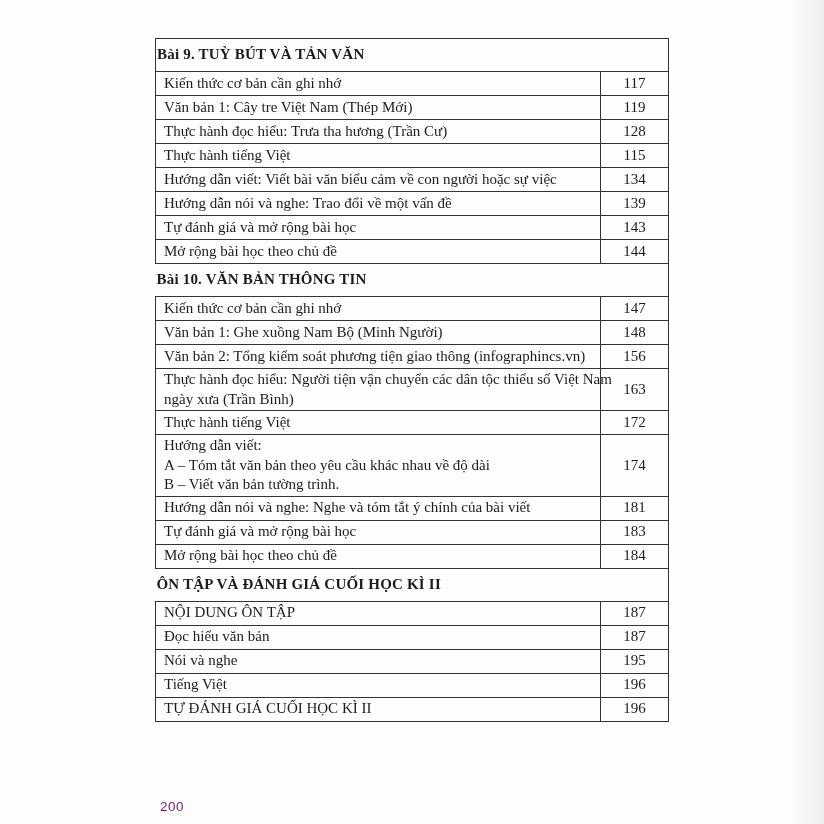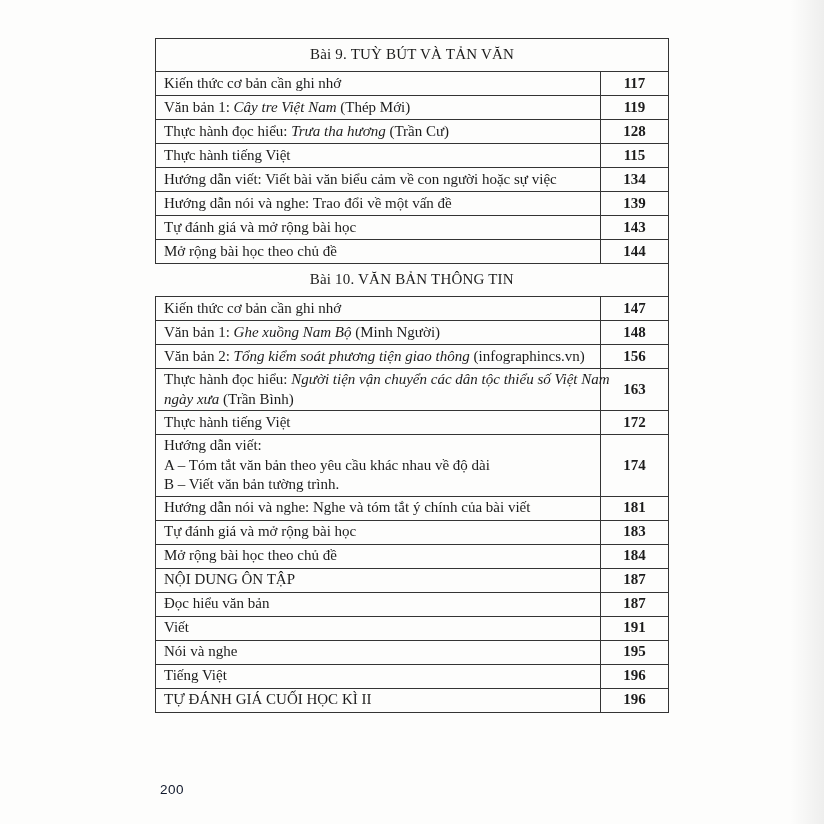--- a/index.html
+++ b/index.html
@@ -33,49 +33,47 @@
     table-layout: fixed;
     color: #1c1c1c;
   }
   table.toc td {
     border: 1.6px solid #343434;
     vertical-align: middle;
     font-size: 15px;
     line-height: 19.5px;
   }
   td.band {
-    font-weight: 400;
-    text-align: center;
+    font-weight: 700;
     font-size: 15.5px;
     height: 30px;
     letter-spacing: 0.2px;
     margin-top: 16px;
   }
   td.band.band-rest {
     border-left: hidden;
   }
   td.label {
     padding: 1px 8px;
     height: 21px;
   }
   td.page {
     text-align: center;
     padding: 1px 2px;
     height: 21px;
-    font-weight: bold;
-  }
-  .it { font-style: italic; }
+  }
+  .it { }
   .line { white-space: nowrap; }
   .footer-page {
     position: absolute;
     left: 160px;
-    top: 782px;
+    top: 799px;
     font-family: "Liberation Sans", "DejaVu Sans", sans-serif;
     font-size: 13.5px;
-    color: #0f172a;
+    color: #701a75;
     letter-spacing: 0.5px;
   }
 </style>
 </head>
 <body>
 
 <div class="sheet">
 
   <table class="toc">
     <colgroup>
@@ -188,36 +186,33 @@
           </td>
           <td class="page">183</td>
         </tr>
         <tr>
           <td class="label">
             <div class="line"><span>Mở rộng bài học theo chủ đề</span></div>
           </td>
           <td class="page">184</td>
         </tr>
         <tr>
+          <td colspan="2" class="band band-rest">ÔN TẬP VÀ ĐÁNH GIÁ CUỐI HỌC KÌ II</td>
+        </tr>
+        <tr>
           <td class="label">
             <div class="line"><span>NỘI DUNG ÔN TẬP</span></div>
           </td>
           <td class="page">187</td>
         </tr>
         <tr>
           <td class="label">
             <div class="line"><span>Đọc hiểu văn bản</span></div>
           </td>
           <td class="page">187</td>
-        </tr>
-        <tr>
-          <td class="label">
-            <div class="line"><span>Viết</span></div>
-          </td>
-          <td class="page">191</td>
         </tr>
         <tr>
           <td class="label">
             <div class="line"><span>Nói và nghe</span></div>
           </td>
           <td class="page">195</td>
         </tr>
         <tr>
           <td class="label">
             <div class="line"><span>Tiếng Việt</span></div>

